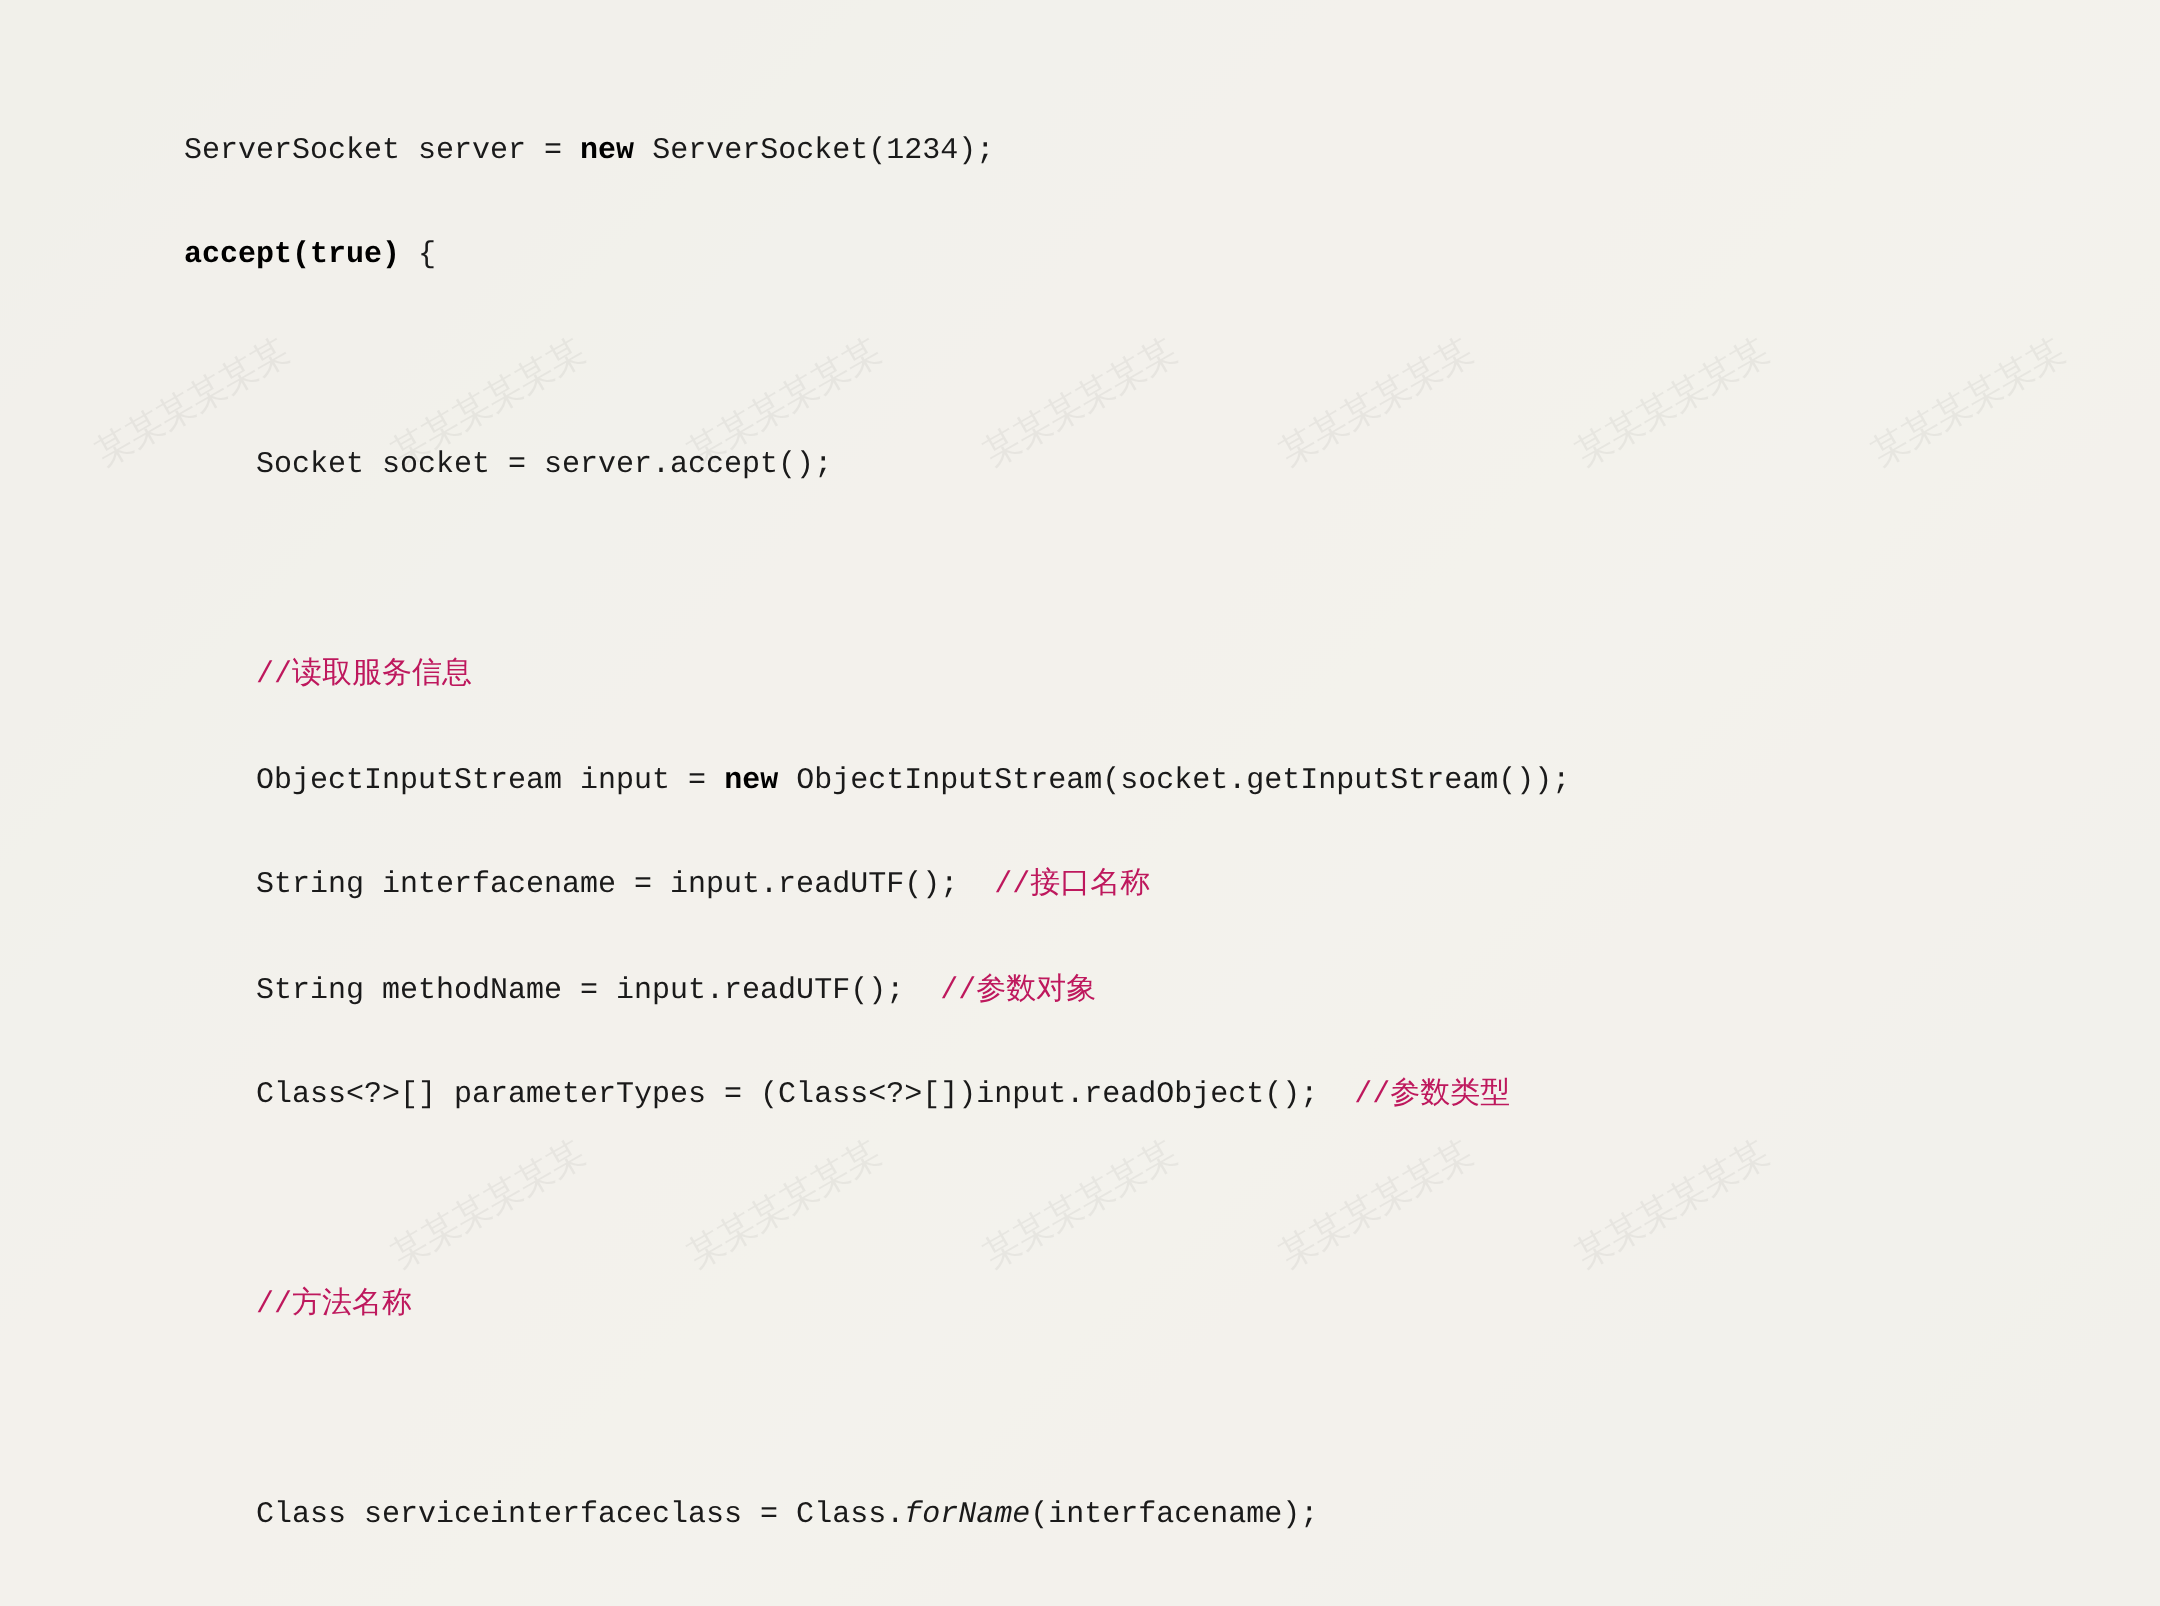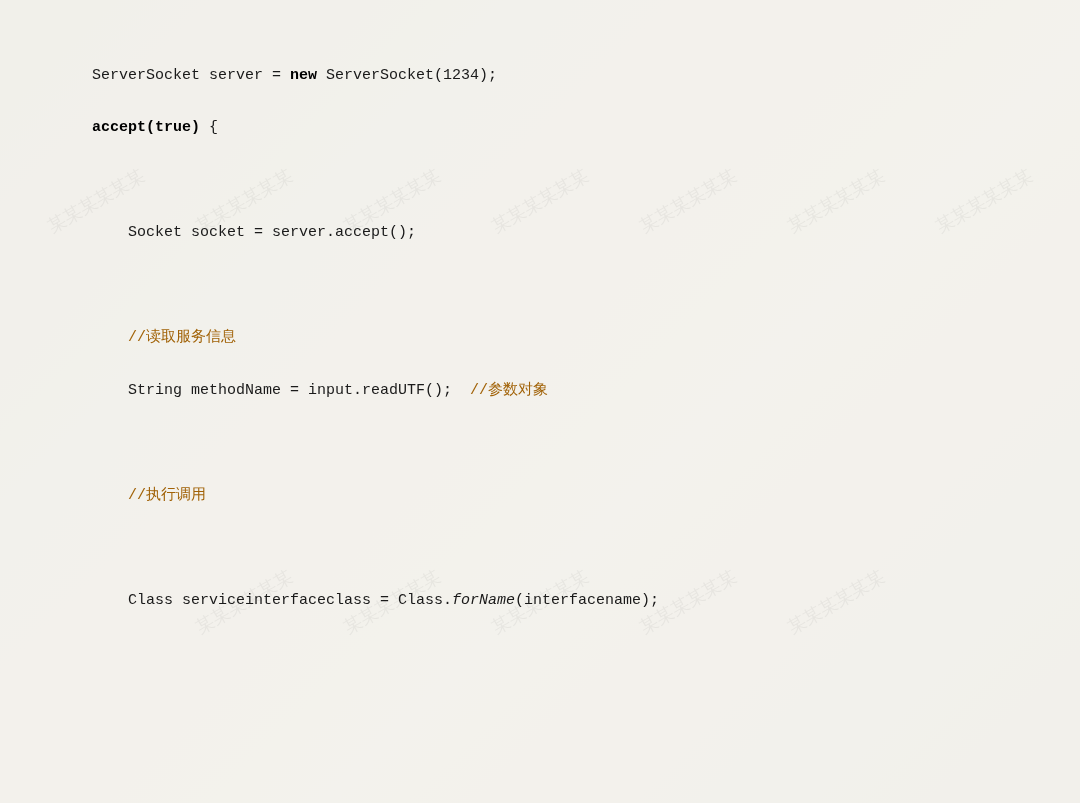--- a/index.html
+++ b/index.html
@@ -52,21 +52,21 @@
       color: #1a1a1a;
       white-space: pre;
     }
 
     .keyword {
       font-weight: bold;
       color: #000;
     }
 
     .comment-cn {
-      color: #a16207;
+      color: #be185d;
       font-style: normal;
     }
 
     .italic-code {
       font-style: italic;
     }
 
     .line {
       display: block;
       min-height: 1.75em;
@@ -121,24 +121,27 @@
   <div class="code-block">
 
 <span class="line">        ServerSocket server = <span class="keyword">new</span> ServerSocket(1234);</span>
 <span class="line">        <span class="keyword">accept(true)</span> {</span>
 <span class="line">
 </span>
 <span class="line">            Socket socket = server.accept();</span>
 <span class="line">
 </span>
 <span class="line">            <span class="comment-cn">//读取服务信息</span></span>
+<span class="line">            ObjectInputStream input = <span class="keyword">new</span> ObjectInputStream(socket.getInputStream());</span>
+<span class="line">            String interfacename = input.readUTF();  <span class="comment-cn">//接口名称</span></span>
 <span class="line">            String methodName = input.readUTF();  <span class="comment-cn">//参数对象</span></span>
+<span class="line">            Class&lt;?&gt;[] parameterTypes = (Class&lt;?&gt;[])input.readObject();  <span class="comment-cn">//参数类型</span></span>
 <span class="line">
 </span>
-<span class="line">            <span class="comment-cn">//执行调用</span></span>
+<span class="line">            <span class="comment-cn">//方法名称</span></span>
 <span class="line">
 </span>
 <span class="line">            Class serviceinterfaceclass = Class.<span class="italic-code">forName</span>(interfacename);</span>
 
 
 
 
 
 
 

